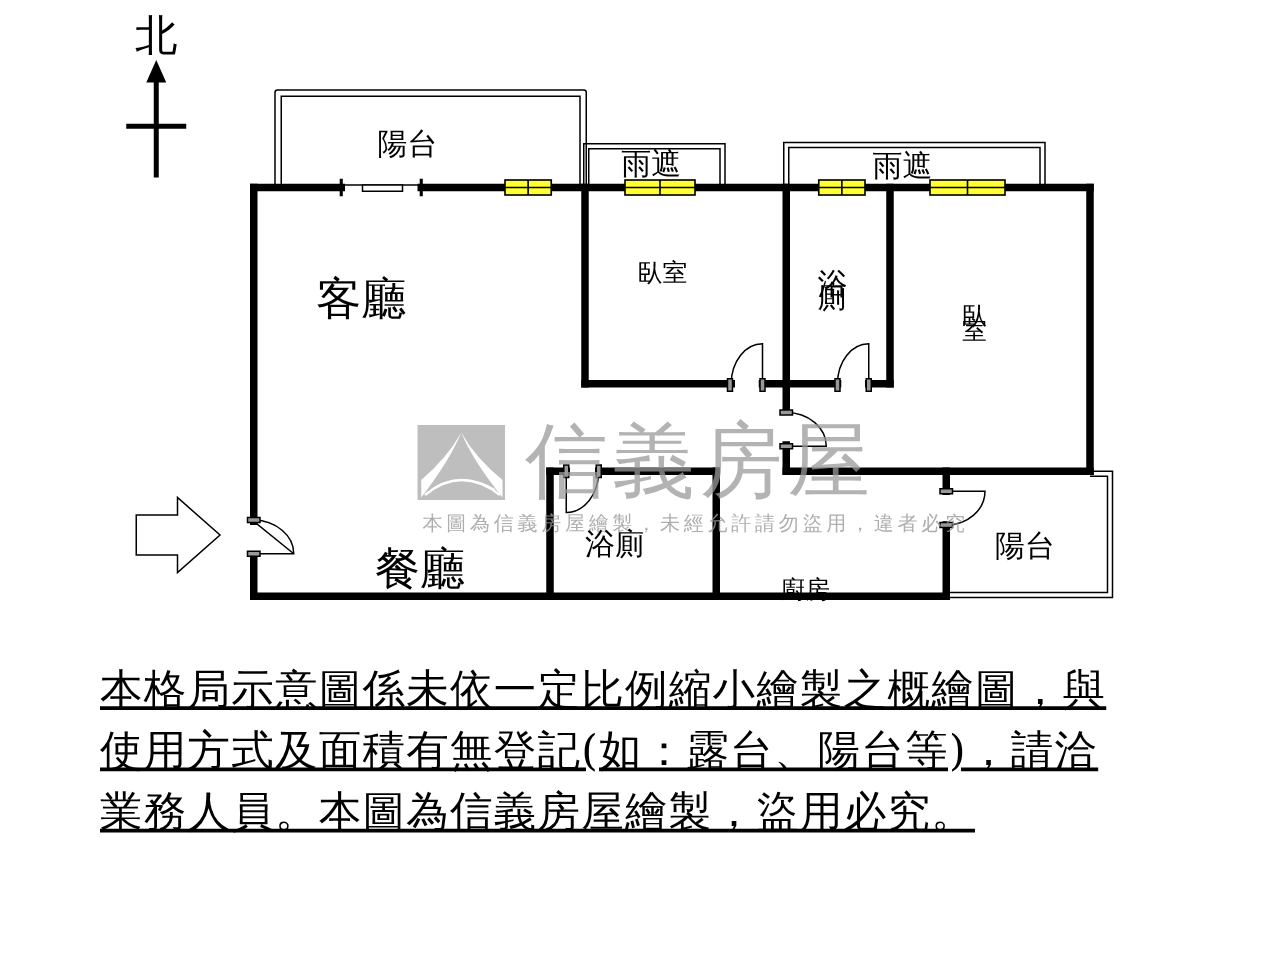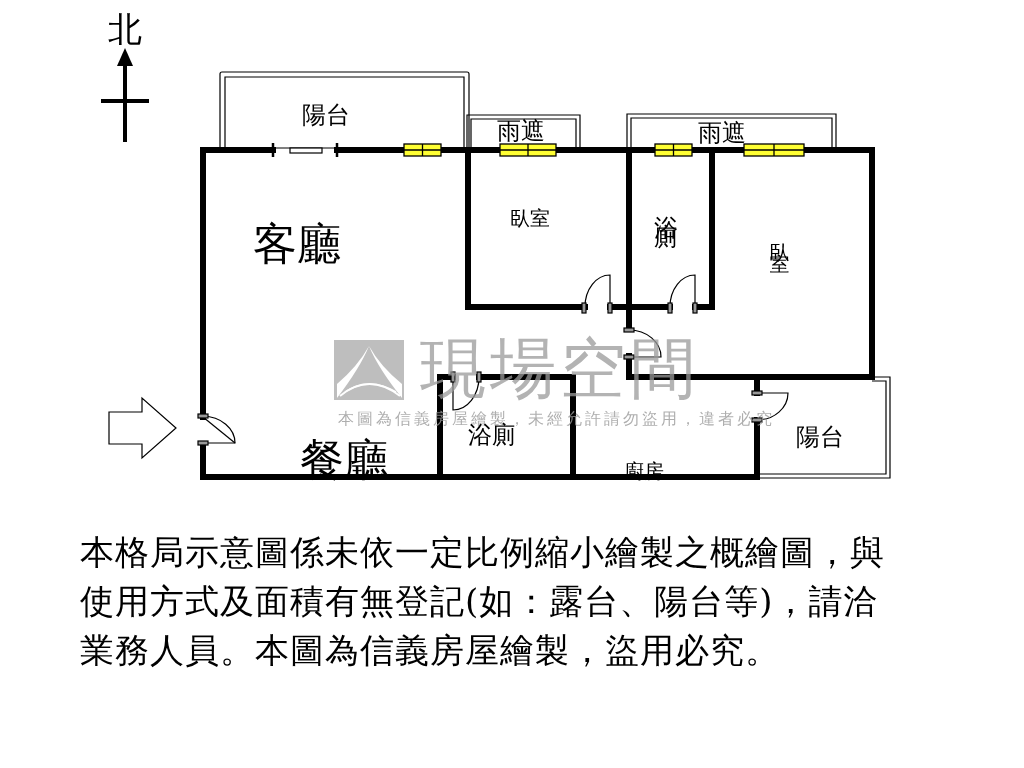--- a/index.html
+++ b/index.html
@@ -1,28 +1,28 @@
 <!DOCTYPE html>
 <html><head>
 <meta charset="utf-8">
 <style>
   html, body { margin:0; padding:0; background:#ffffff; }
   body { width:1024px; height:768px; position:relative; overflow:hidden;
          font-family:"DejaVu Serif","Liberation Serif",serif; }
   #plan { position:absolute; left:0; top:0; width:1024px; height:520px; }
   .room-label { position:absolute; color:#000; font-family:"DejaVu Serif","Liberation Serif",serif;
                 white-space:nowrap; line-height:1; }
-  .lbl-lg { font-size:44px;text-align:center; }
+  .lbl-lg { font-size:36px;text-align:center; }
   .lbl-md { font-size:20px; }
   .lbl-sm { font-size:24px; }
   .lbl-vert { writing-mode:vertical-rl; text-orientation:upright; letter-spacing:8px; }
   .wm-text { position:absolute; color:#9a9a9a; font-family:"DejaVu Sans","Liberation Sans",sans-serif; white-space:nowrap; line-height:1; }
   #disclaimer { position:absolute; left:80px; top:528px; width:880px; font-size:34px; line-height:49px;
                 color:#000; font-family:"DejaVu Serif","Liberation Serif",serif; letter-spacing:1px; }
-  #disclaimer div { white-space:nowrap; }
+  #disclaimer div { white-space:nowrap;text-decoration:underline; }
 </style>
 </head>
 <body>
 
 <svg id="plan" viewBox="0 0 1024 520" xmlns="http://www.w3.org/2000/svg">
 
   <g>
     <line x1="125" y1="142" x2="125" y2="62" stroke="#000" stroke-width="4"></line>
     <polygon points="125,48 117,66 133,66" fill="#000"></polygon>
     <line x1="101" y1="101" x2="149" y2="101" stroke="#000" stroke-width="4"></line>
@@ -157,21 +157,21 @@
       <rect x="752" y="391" width="10" height="4" fill="#999"></rect>
       <rect x="752" y="418" width="10" height="4" fill="#999"></rect>
     </g>
   </g>
 
   <polygon points="109,412 142,412 142,398 176,428 142,458 142,444 109,444" fill="#fff" stroke="#000" stroke-width="1.2"></polygon>
 </svg>
 
 <div class="room-label" style="left:108px;top:12px;font-size:34px;">北</div>
 
-<div class="wm-text" style="left:420px;top:336px;font-size:66px;letter-spacing:4px;opacity:0.75;">現場空間</div>
+<div class="wm-text" style="left:420px;top:336px;font-size:66px;letter-spacing:4px;opacity:0.75;">信義房屋</div>
 <div class="wm-text" style="left:338px;top:411px;font-size:16px;letter-spacing:3px;opacity:0.8;">本圖為信義房屋繪製，未經允許請勿盜用，違者必究</div>
 
 <div class="room-label lbl-sm" style="left:302px;top:103px;">陽台</div>
 <div class="room-label lbl-sm" style="left:497px;top:119px;">雨遮</div>
 <div class="room-label lbl-sm" style="left:698px;top:121px;">雨遮</div>
 <div class="room-label lbl-lg" style="left:253px;top:222px;">客廳</div>
 <div class="room-label lbl-md" style="left:510px;top:208px;">臥室</div>
 <div class="room-label lbl-sm lbl-vert" style="left:654px;top:196px;">浴廁</div>
 <div class="room-label lbl-md lbl-vert" style="left:770px;top:228px;">臥室</div>
 <div class="room-label lbl-lg" style="left:300px;top:398px;margin-top:40px;">餐廳</div>

